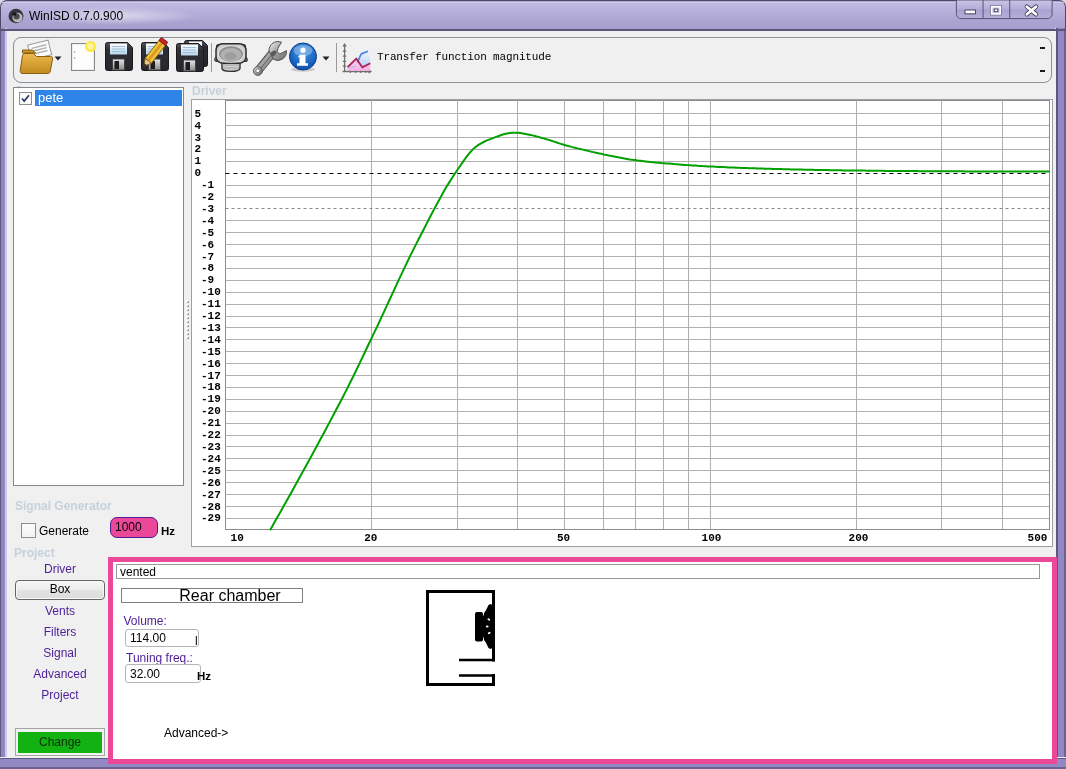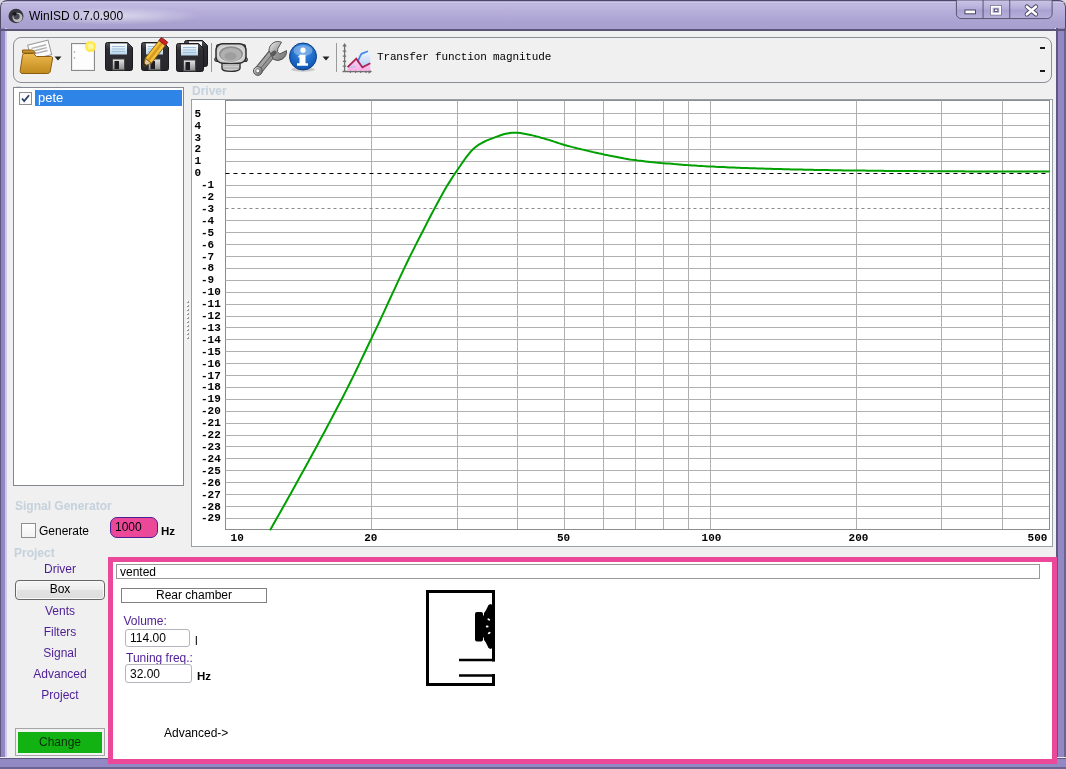--- a/index.html
+++ b/index.html
@@ -46,24 +46,24 @@
   background:linear-gradient(180deg,#f6f6f6 0%,#ececec 48%,#e2e2e2 52%,#dddddd 100%);
   box-shadow:inset 0 0 0 1px #f8f8f8;
   text-align:center;font-size:12px;line-height:17px;}
 #changeframe{left:15px;top:728px;width:88px;height:26px;border:1px solid #a5a5a5;background:#f2f2f2;}
 #changebtn{position:absolute;left:2px;top:2.5px;width:84px;height:21px;background:#12b212;
   text-align:center;font-size:12px;line-height:20px;color:#063;color:#0a2d0a;}
 
 #graphpanel{left:191px;top:99px;width:860px;height:446px;background:#fff;border:1px solid #9aa0a8;border-width:1px;}
 
 #bottompanel{left:108px;top:557px;width:939px;height:197px;background:#fff;border:5px solid #ec4899;}
-.inb{position:absolute;background:#fff;border:1px solid #b2b6ba;border-radius:3px;font-size:12px;}
+.inb{position:absolute;background:#fff;border:1px solid #b2b6ba;border-radius:3px;font-size:12px;padding-left:9px;}
 #vented{left:3px;top:2px;width:919px;height:13px;border:1px solid #999;border-radius:0;padding-left:3px;font-size:12px;}
 #rearbtn{left:8px;top:26px;width:144px;height:13px;border:1px solid #808080;background:#fff;
-  text-align:center;font-size:12px;line-height:13px;}
+  text-align:center;font-size:16px;line-height:13px;padding-left:36px;}
 .bluelab{position:absolute;color:#4c1d95;font-size:12px;}
 #advlab{position:absolute;left:51px;top:164px;font-size:12px;color:#000;}
 </style></head>
 <body>
 <div class="abs" id="titlebar"></div>
 <div class="abs" id="titleglow"></div>
 <svg class="abs" id="appicon" width="17" height="16" style="left:8px;top:8px" viewBox="0 0 17 16">
   <ellipse cx="8" cy="8" rx="7.5" ry="7.2" fill="#35353d"></ellipse>
   <ellipse cx="9.5" cy="9.5" rx="5" ry="4.8" fill="#b9b9bf"></ellipse>
   <ellipse cx="8.6" cy="8.6" rx="3.1" ry="3" fill="#4a4a52"></ellipse>

